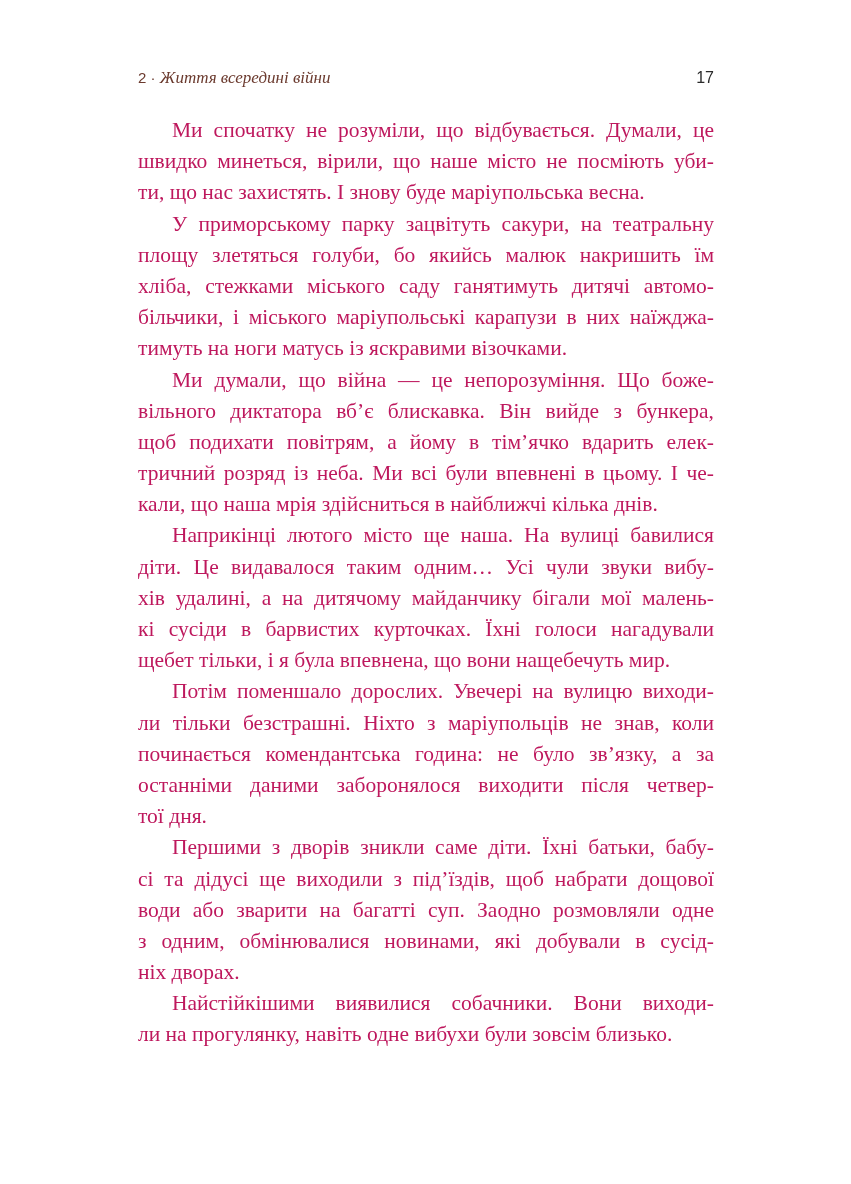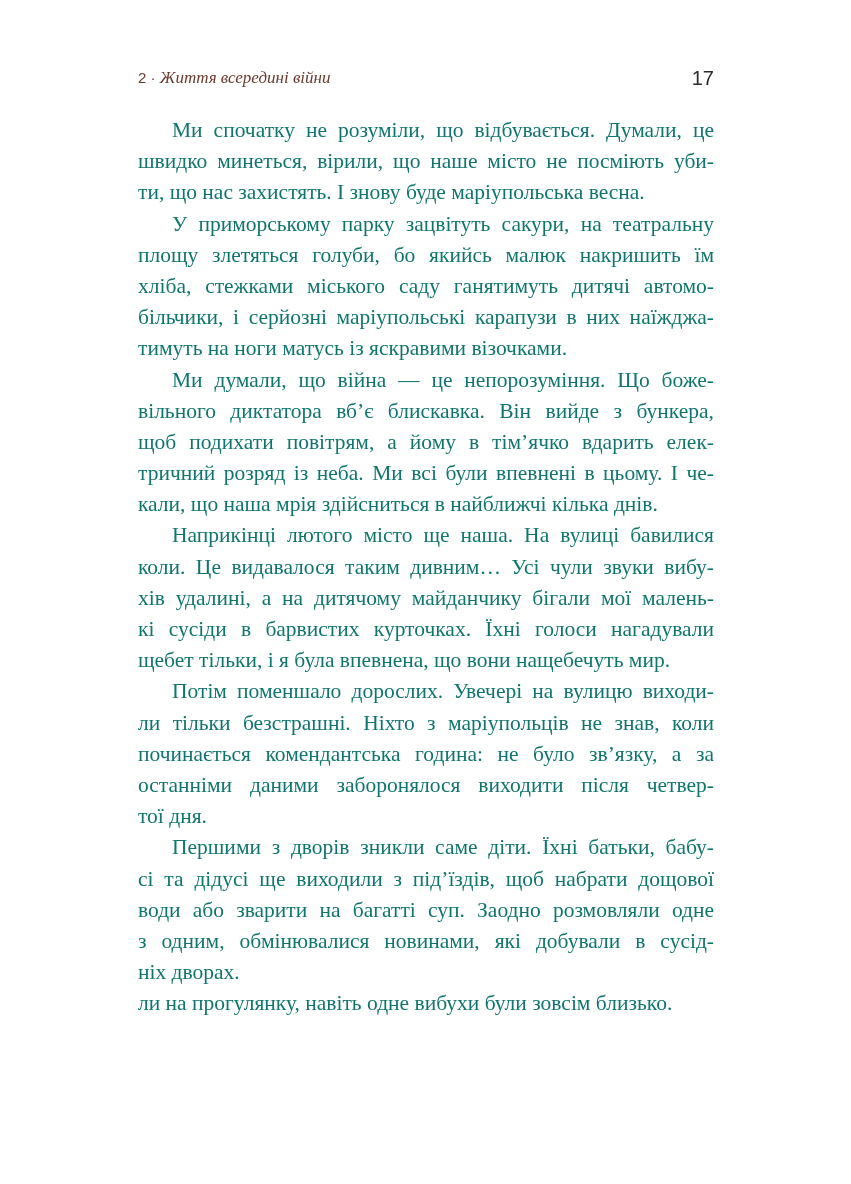--- a/index.html
+++ b/index.html
@@ -7,25 +7,25 @@
     .page { position: absolute; left: 0; top: 0; width: 719px; height: 1184px; background: #ffffff; }
     .running-head {
       position: absolute; left: 138px; top: 66px; width: 576px; height: 24px;
       display: flex; justify-content: space-between; align-items: center;
     }
     .chapter {
       font-family: "Liberation Serif", serif; font-style: italic; font-size: 17px;
       color: #6b3a2e;
     }
     .chapter .num { font-style: normal; font-family: "Liberation Sans", sans-serif; font-size: 15px; }
-    .folio { font-family: "Liberation Sans", sans-serif; font-size: 20px; color: #2a2a2a; }
+    .folio { font-family: "Liberation Sans", sans-serif; font-size: 16px; color: #2a2a2a; }
     .text {
       position: absolute; left: 138px; top: 115px; width: 576px;
       font-family: "Liberation Serif", serif; font-size: 21.5px; line-height: 31.2px;
-      color: #0f766e;
+      color: #be185d;
     }
     .para { margin: 0; }
     .line { display: block; white-space: nowrap; text-align: justify; text-align-last: justify; height: 31.2px; }
     .line.last { text-align-last: left; }
     .line.indent { padding-left: 34px; }
   </style>
 </head>
 <body>
 
 <div class="page">
@@ -41,48 +41,49 @@
   <div class="text" id="body-text">
       <div class="para">
         <span class="line indent">Ми спочатку не розуміли, що відбувається. Думали, це</span>
         <span class="line">швидко минеться, вірили, що наше місто не посміють уби-</span>
         <span class="line last">ти, що нас захистять. І знову буде маріупольська весна.</span>
       </div>
       <div class="para">
         <span class="line indent">У приморському парку зацвітуть сакури, на театральну</span>
         <span class="line">площу злетяться голуби, бо якийсь малюк накришить їм</span>
         <span class="line">хліба, стежками міського саду ганятимуть дитячі автомо-</span>
-        <span class="line">більчики, і серйозні маріупольські карапузи в них наїжджа-</span>
+        <span class="line">більчики, і міського маріупольські карапузи в них наїжджа-</span>
         <span class="line last">тимуть на ноги матусь із яскравими візочками.</span>
       </div>
       <div class="para">
         <span class="line indent">Ми думали, що війна — це непорозуміння. Що боже-</span>
         <span class="line">вільного диктатора вб’є блискавка. Він вийде з бункера,</span>
         <span class="line">щоб подихати повітрям, а йому в тім’ячко вдарить елек-</span>
         <span class="line">тричний розряд із неба. Ми всі були впевнені в цьому. І че-</span>
         <span class="line last">кали, що наша мрія здійсниться в найближчі кілька днів.</span>
       </div>
       <div class="para">
         <span class="line indent">Наприкінці лютого місто ще наша. На вулиці бавилися</span>
-        <span class="line">коли. Це видавалося таким дивним… Усі чули звуки вибу-</span>
+        <span class="line">діти. Це видавалося таким одним… Усі чули звуки вибу-</span>
         <span class="line">хів удалині, а на дитячому майданчику бігали мої малень-</span>
         <span class="line">кі сусіди в барвистих курточках. Їхні голоси нагадували</span>
         <span class="line last">щебет тільки, і я була впевнена, що вони нащебечуть мир.</span>
       </div>
       <div class="para">
         <span class="line indent">Потім поменшало дорослих. Увечері на вулицю виходи-</span>
         <span class="line">ли тільки безстрашні. Ніхто з маріупольців не знав, коли</span>
         <span class="line">починається комендантська година: не було зв’язку, а за</span>
         <span class="line">останніми даними заборонялося виходити після четвер-</span>
         <span class="line last">тої дня.</span>
       </div>
       <div class="para">
         <span class="line indent">Першими з дворів зникли саме діти. Їхні батьки, бабу-</span>
         <span class="line">сі та дідусі ще виходили з під’їздів, щоб набрати дощової</span>
         <span class="line">води або зварити на багатті суп. Заодно розмовляли одне</span>
         <span class="line">з одним, обмінювалися новинами, які добували в сусід-</span>
         <span class="line last">ніх дворах.</span>
       </div>
       <div class="para">
+        <span class="line indent">Найстійкішими виявилися собачники. Вони виходи-</span>
         <span class="line last">ли на прогулянку, навіть одне вибухи були зовсім близько.</span>
       </div>
     </div>
 </div>
 
 </body></html>

